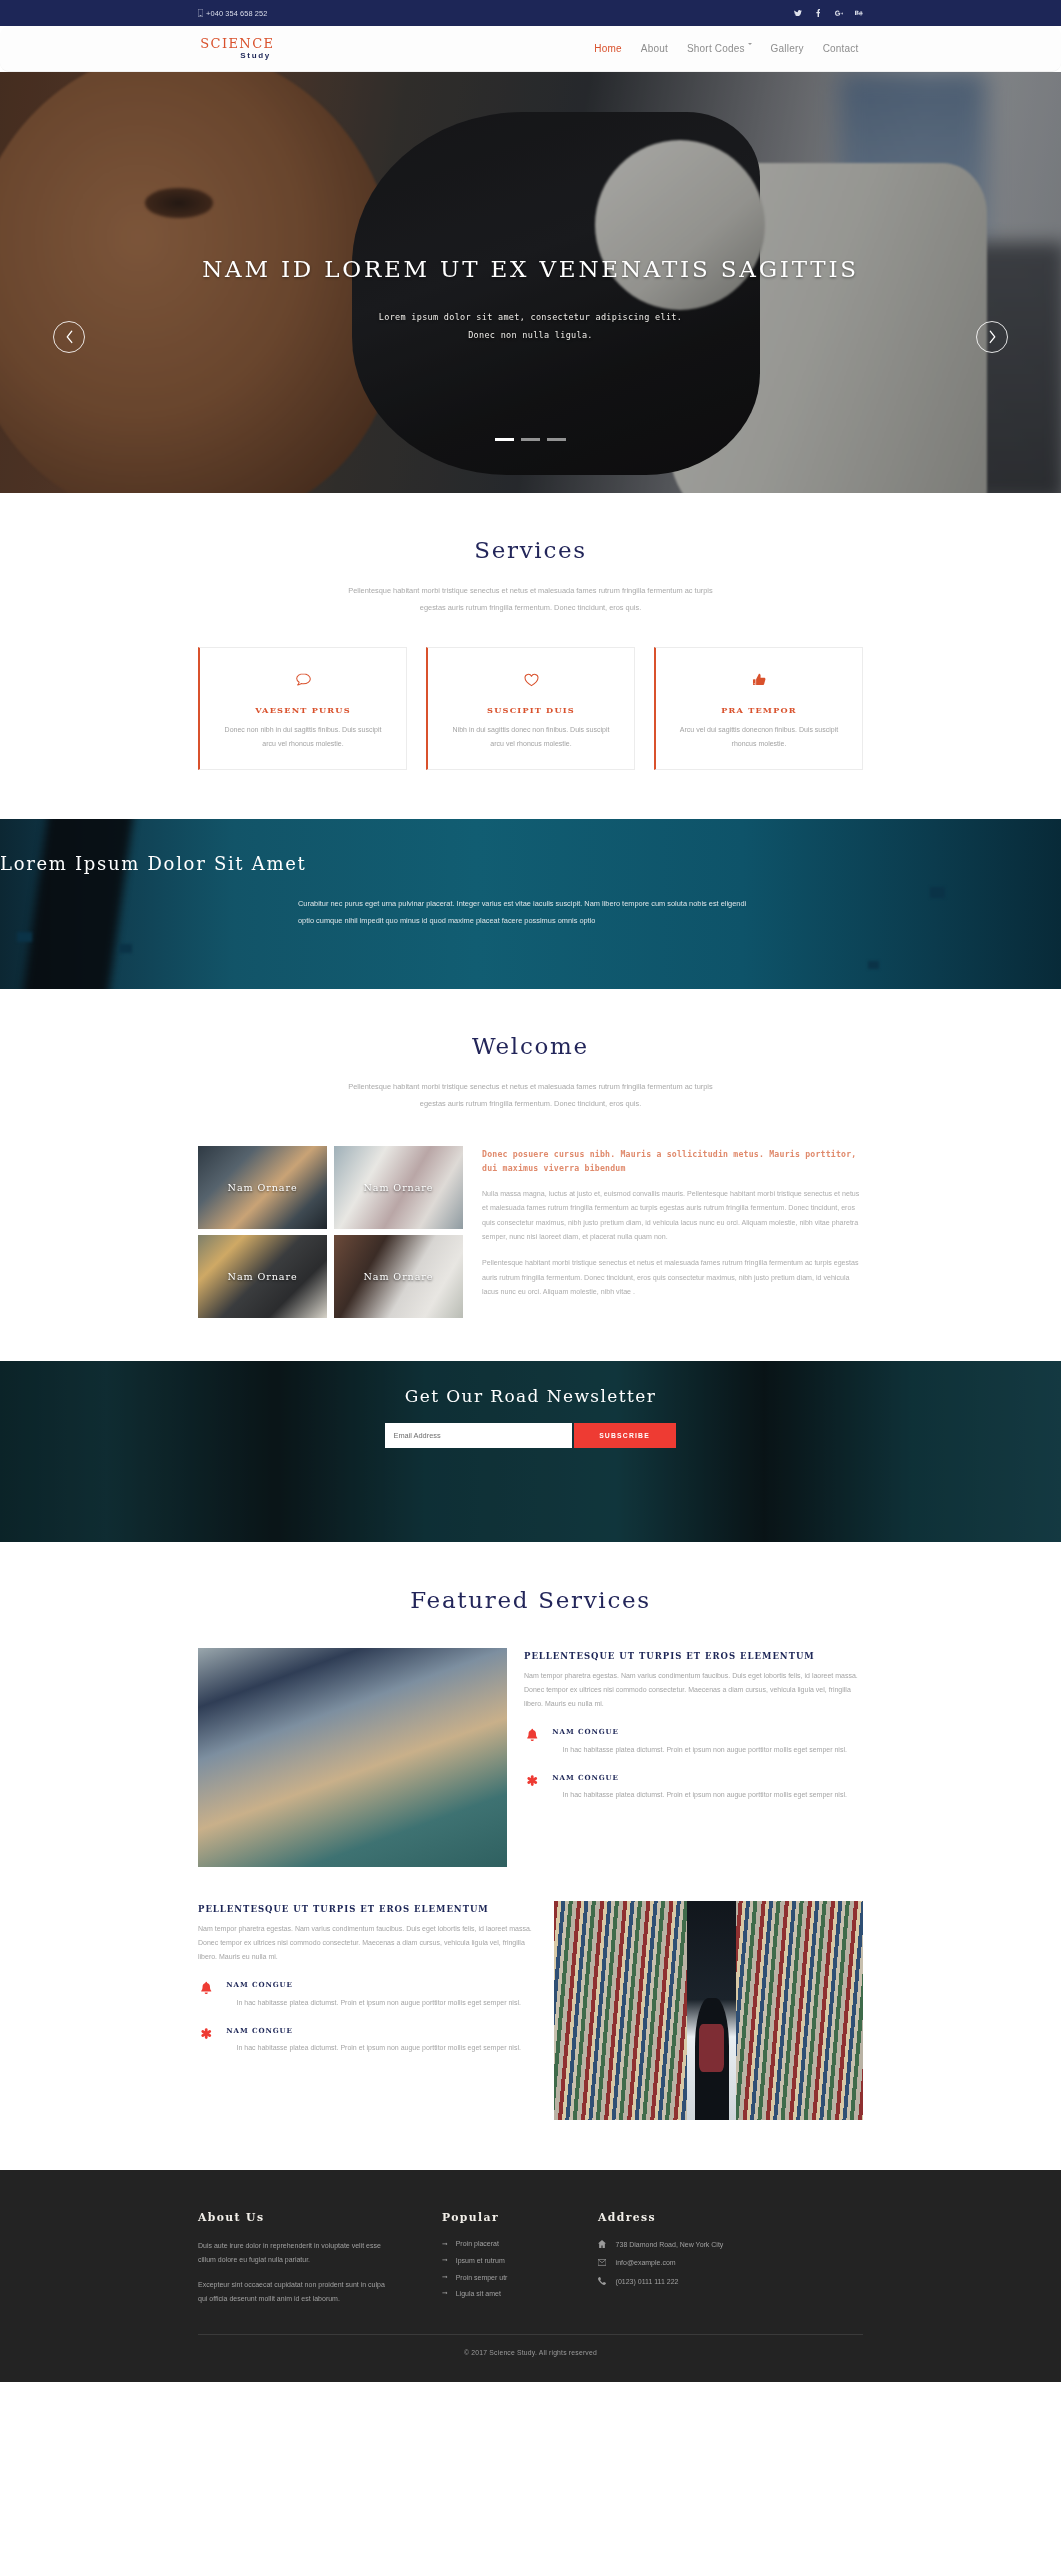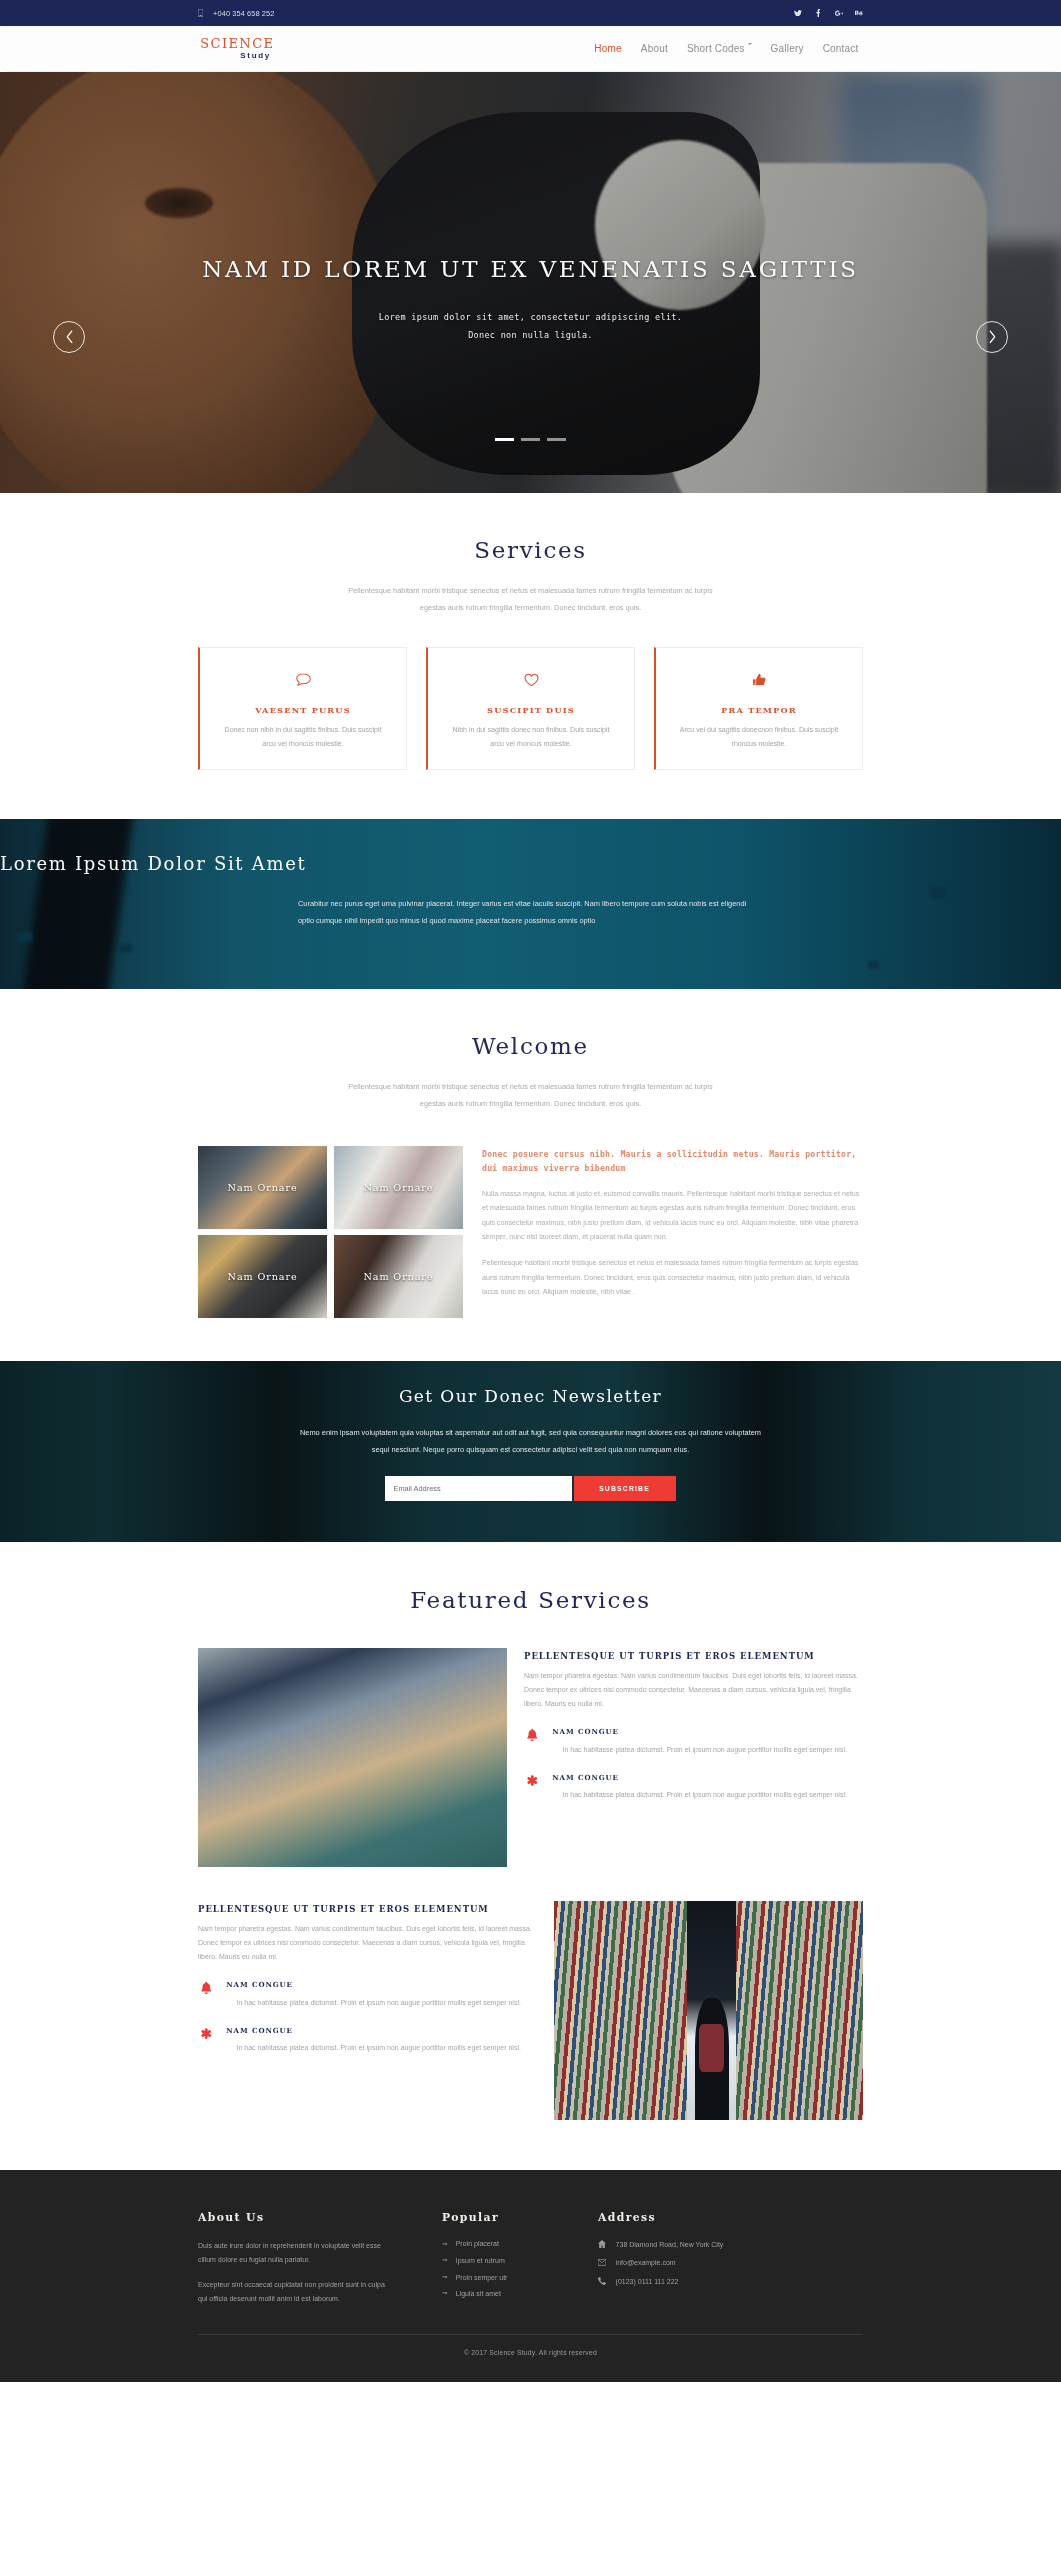--- a/index.html
+++ b/index.html
@@ -8,21 +8,21 @@
     font-family: "Liberation Sans", sans-serif;
     background: #ffffff;
     color: #444;
     -webkit-font-smoothing: antialiased;
   }
   .wrap { width: 665px; margin: 0 auto; }
 
   
   .topbar { background: #1d2657; height: 26px; display: flex; align-items: center; }
   .topbar .wrap { display: flex; align-items: center; justify-content: space-between; }
-  .tb-phone { color: #dcdfeb; font-size: 7.4px; display: flex; align-items: flex-start; gap: 10px; letter-spacing: 0.1px; }
+  .tb-phone { color: #dcdfeb; font-size: 7.4px; display: flex; align-items: flex-start; gap: 3px; letter-spacing: 0.1px; }
   .tb-phone svg { display: block; }
   .tb-social { display: flex; align-items: center; gap: 12.5px; }
   .tb-social span { color: #dfe2ec; font-size: 7.4px; line-height: 1; display: inline-flex; align-items: center; justify-content: center; width: 8px; }
   .tb-social svg { display:block; fill:#dfe2ec; }
 
   
   .header { background: #fdfdfd; height: 46px; display: flex; align-items: center; border-bottom: 0.6px solid #f0f0f0; border-radius: 9px;}
   .header .wrap { display: flex; align-items: center; justify-content: space-between; }
   .logo { line-height: 1; padding-left: 2.3px;}
   .logo-top { font-family: "DejaVu Serif", serif; font-size: 13px; letter-spacing: 1.4px; color: #d9512c; font-weight: 400; }
@@ -333,22 +333,21 @@
         <p class="wel-p">Pellentesque habitant morbi tristique senectus et netus et malesuada fames rutrum fringilla fermentum ac turpis egestas auris rutrum fringilla fermentum. Donec tincidunt, eros quis consectetur maximus, nibh justo pretium diam, id vehicula lacus nunc eu orci. Aliquam molestie, nibh vitae .</p>
       </div>
     </div>
   </div>
 </section>
 
 <section class="news">
   <div class="news-bg"></div>
   <div class="news-overlay"></div>
   <div class="news-c">
-    <h2 class="news-title">Get Our Donec Newsletter</h2>
-    <p class="news-p">Nemo enim ipsam voluptatem quia voluptas sit aspernatur aut odit aut fugit, sed quia consequuntur magni dolores eos qui ratione voluptatem sequi nesciunt. Neque porro quisquam est consectetur adipisci velit sed quia non numquam eius.</p>
+    <h2 class="news-title">Get Our Road Newsletter</h2>
     <form class="news-form">
       <input type="text" placeholder="Email Address" style="">
       <button type="submit">SUBSCRIBE</button>
     </form>
   </div>
 </section>
 
 <section class="featured">
   <div class="wrap">
     <h2 class="sec-title">Featured Services</h2>

